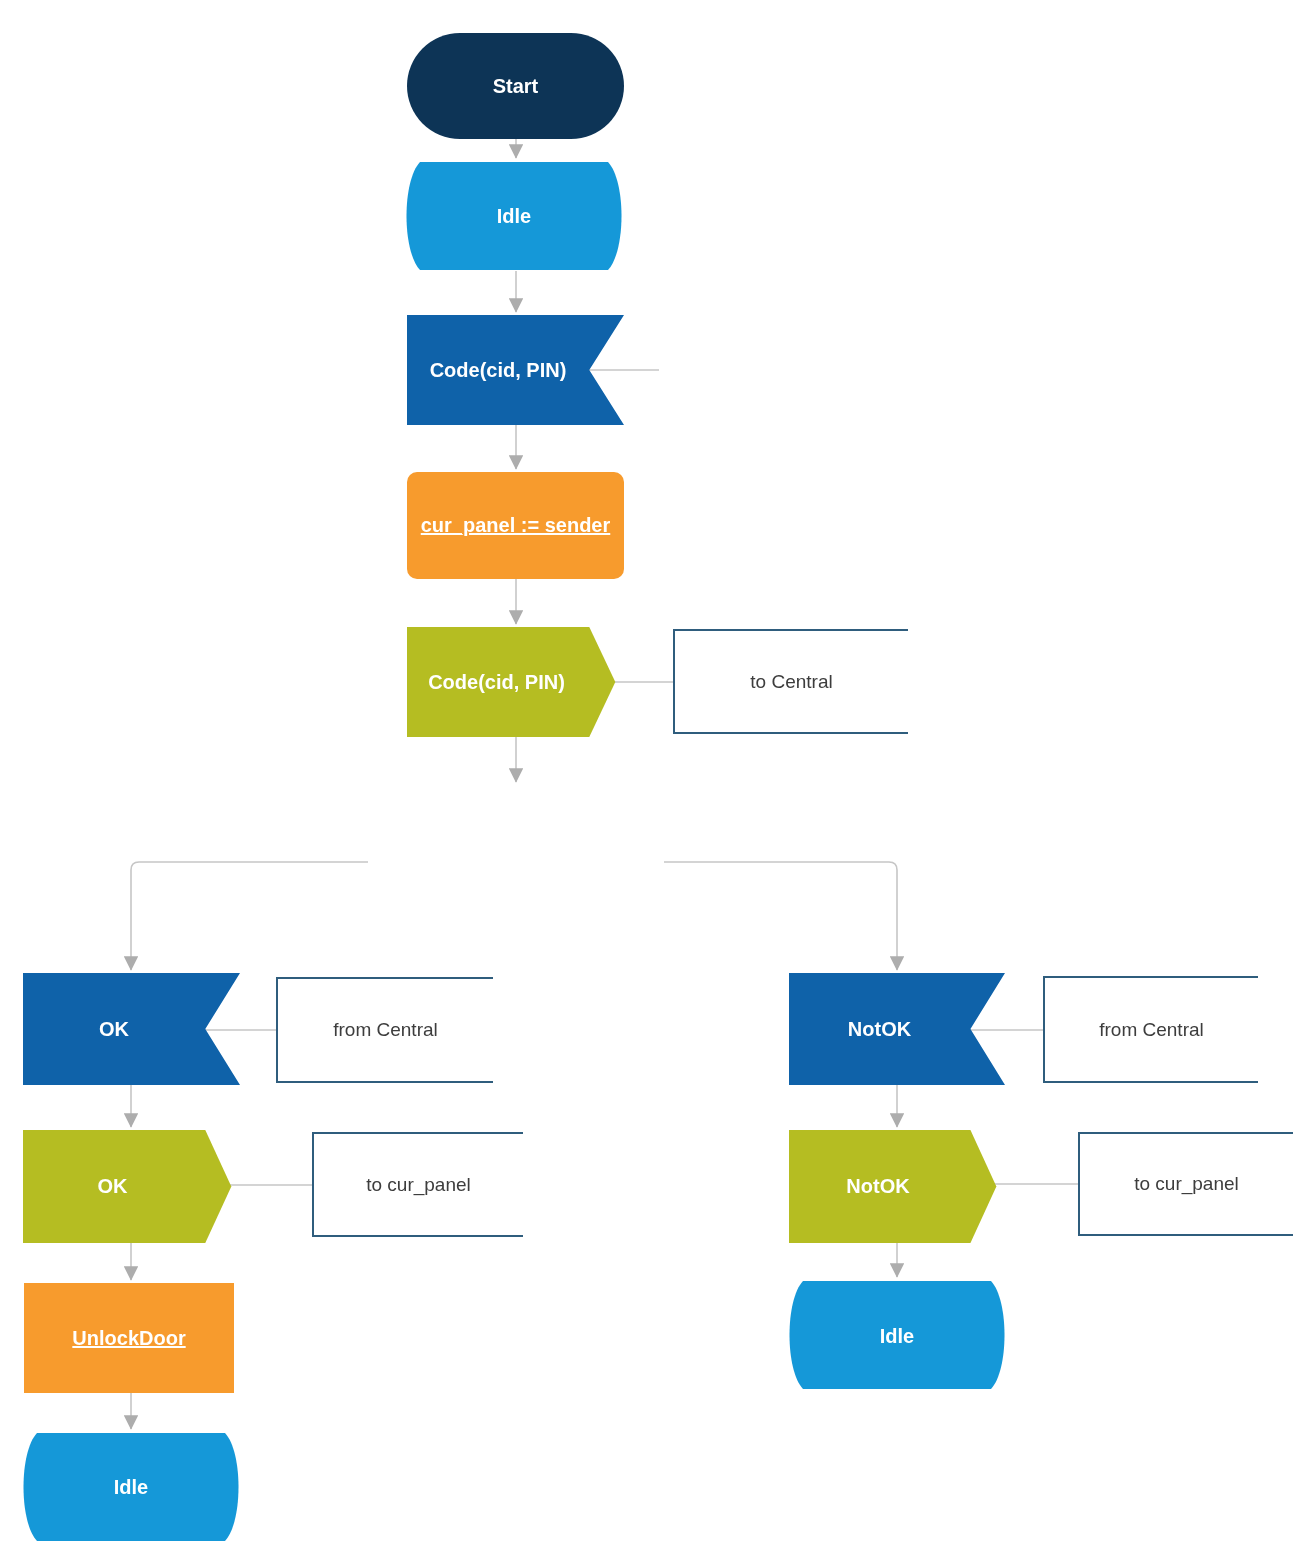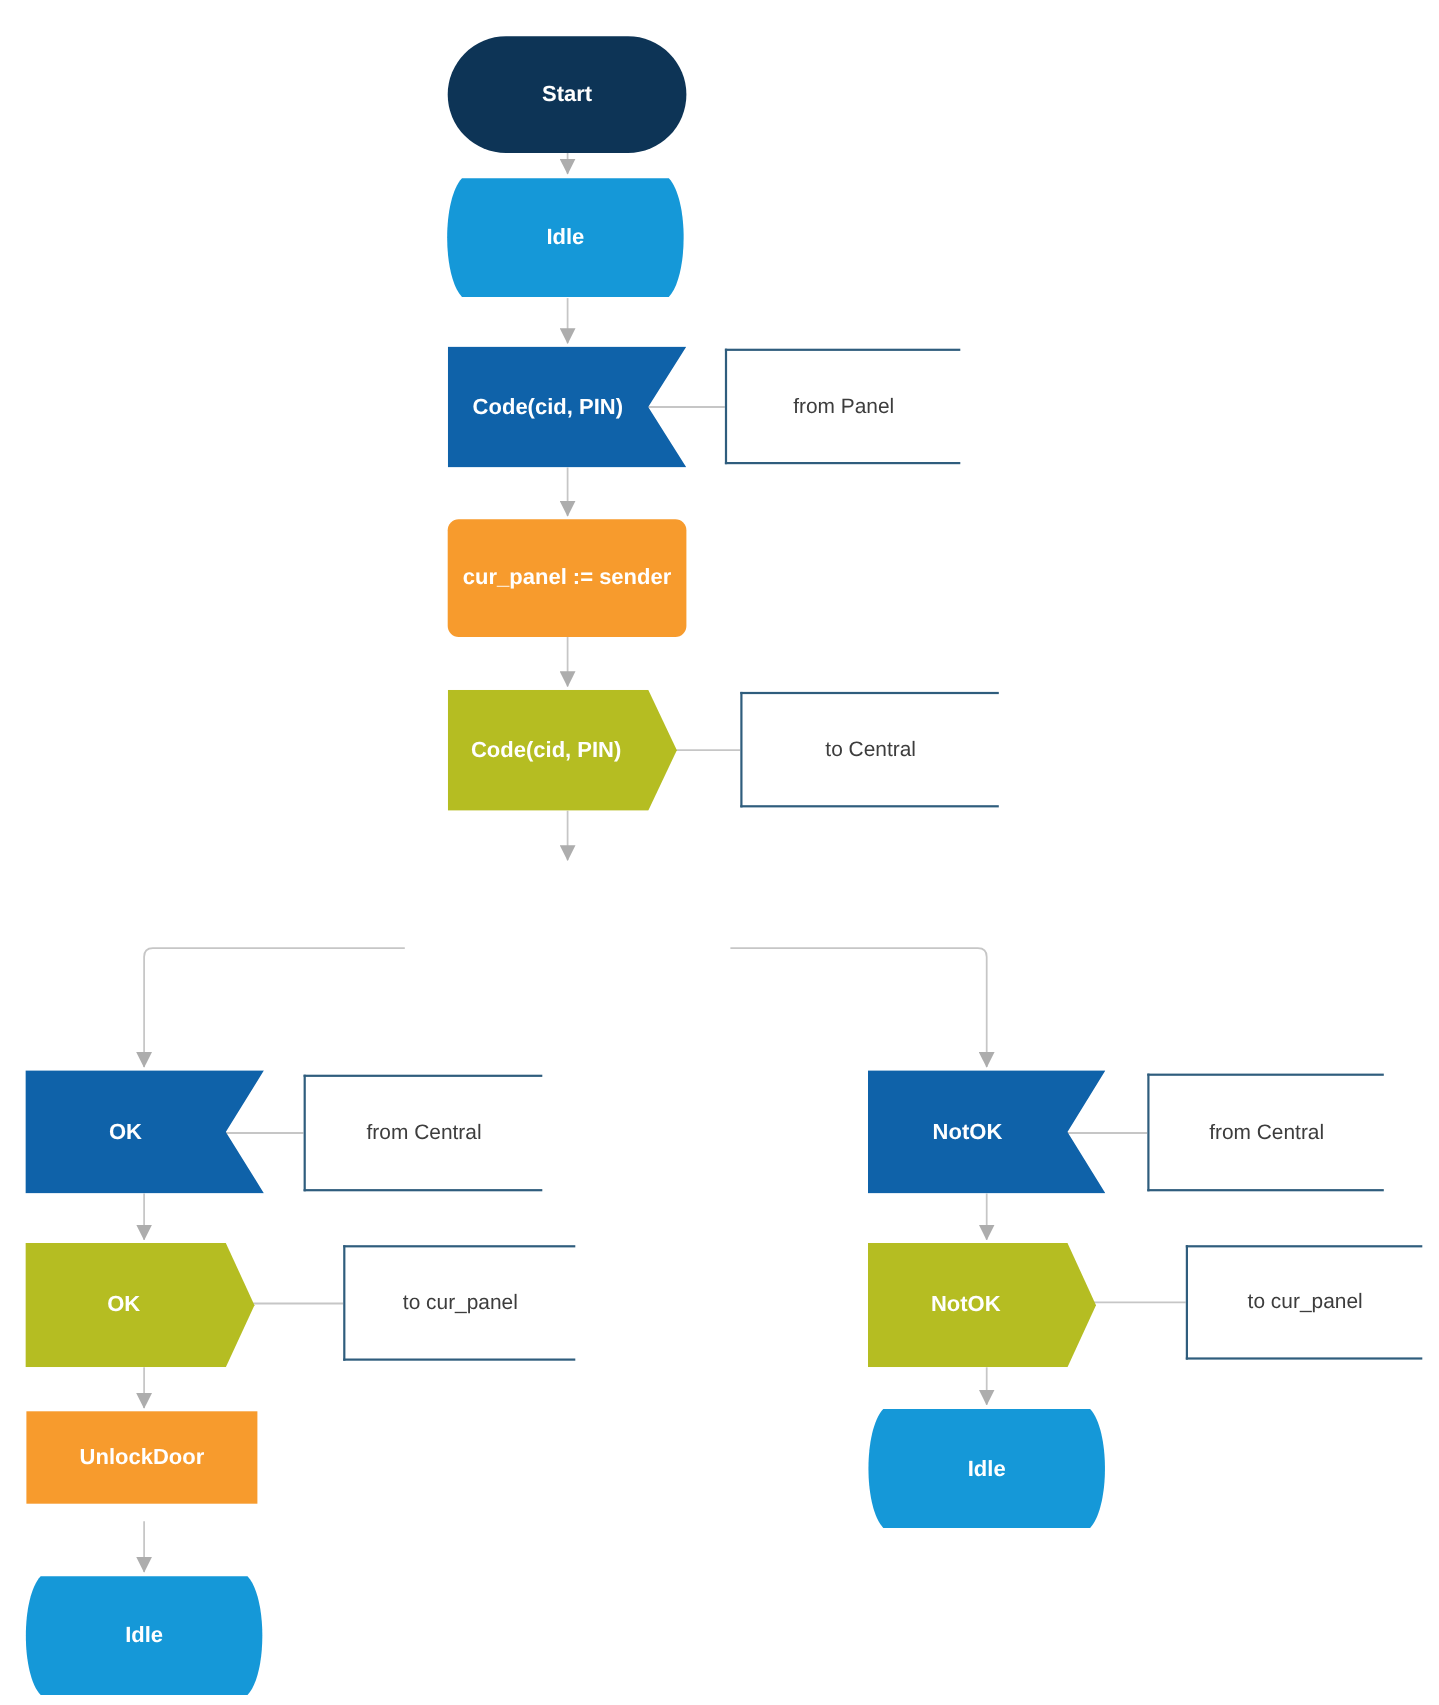--- a/index.html
+++ b/index.html
@@ -24,21 +24,21 @@
     font-size:20px;font-weight:700;
     text-align:center;
   }
   .node .label{position:relative;z-index:2;}
   .start{background:var(--c-navy,#0d3456);border-radius:54px;margin-top:18px;}
   .state{background:transparent;text-align:center;}
   .state svg{position:absolute;inset:0;z-index:1;}
   .state path{fill:var(--c-azure,#1598d8);}
   .input{background:var(--c-blue,#0f62a9);clip-path:polygon(0 0,100% 0,84% 50%,100% 100%,0 100%);padding-right:35px;}
   .output{background:var(--c-olive,#b7bd22);clip-path:polygon(0 0,84% 0,96% 50%,84% 100%,0 100%);padding-right:38px;}
-  .task{background:var(--c-orange,#f79b2d);}
+  .task{background:var(--c-orange,#f79b2d);text-decoration:underline;}
   .task.rounded{border-radius:10px;}
   .decision{background:var(--c-green,#57b55f);clip-path:polygon(50% 0,100% 50%,50% 100%,0 50%);}
   .comment{
     position:absolute;z-index:1;
     display:flex;align-items:center;justify-content:center;
     box-sizing:border-box;
     border:2px solid var(--c-comment_border,#2f5d7d);
     border-right:none;
     background:#ffffff;
     color:var(--c-comment_text,#3d3d3d);
@@ -86,23 +86,20 @@
     <svg viewBox="0 0 220 110" preserveAspectRatio="none">
       <path d="M16,1 L204,1 C222,20 222,90 204,109 L16,109 C-2,90 -2,20 16,1 Z"></path>
     </svg>
     <span class="label">Idle</span>
   </div>
 
   <div class="node input" style="left:407px;top:315px;width:217px;height:110px;">
     <span class="label">Code(cid, PIN)</span>
   </div>
 
-  <div class="comment" style="left:659px;top:317px;width:214px;height:105px;">
-    <span class="label">from Panel</span>
-  </div>
 
   <div class="node task rounded" style="left:407px;top:472px;width:217px;height:107px;">
     <span class="label">cur_panel := sender</span>
   </div>
 
   <div class="node output" style="left:407px;top:627px;width:217px;height:110px;">
     <span class="label">Code(cid, PIN)</span>
   </div>
 
   <div class="comment" style="left:673px;top:629px;width:235px;height:105px;">
@@ -119,21 +116,21 @@
   </div>
 
   <div class="node output" style="left:23px;top:1130px;width:217px;height:113px;">
     <span class="label">OK</span>
   </div>
 
   <div class="comment" style="left:312px;top:1132px;width:211px;height:105px;">
     <span class="label">to cur_panel</span>
   </div>
 
-  <div class="node task" style="left:24px;top:1283px;width:210px;height:84px;">
+  <div class="node task" style="left:24px;top:1283px;width:210px;height:110px;">
     <span class="label">UnlockDoor</span>
   </div>
 
   <div class="node state" style="left:21px;top:1432px;width:220px;height:111px;">
     <svg viewBox="0 0 220 110" preserveAspectRatio="none">
       <path d="M16,1 L204,1 C222,20 222,90 204,109 L16,109 C-2,90 -2,20 16,1 Z"></path>
     </svg>
     <span class="label">Idle</span>
   </div>
 

